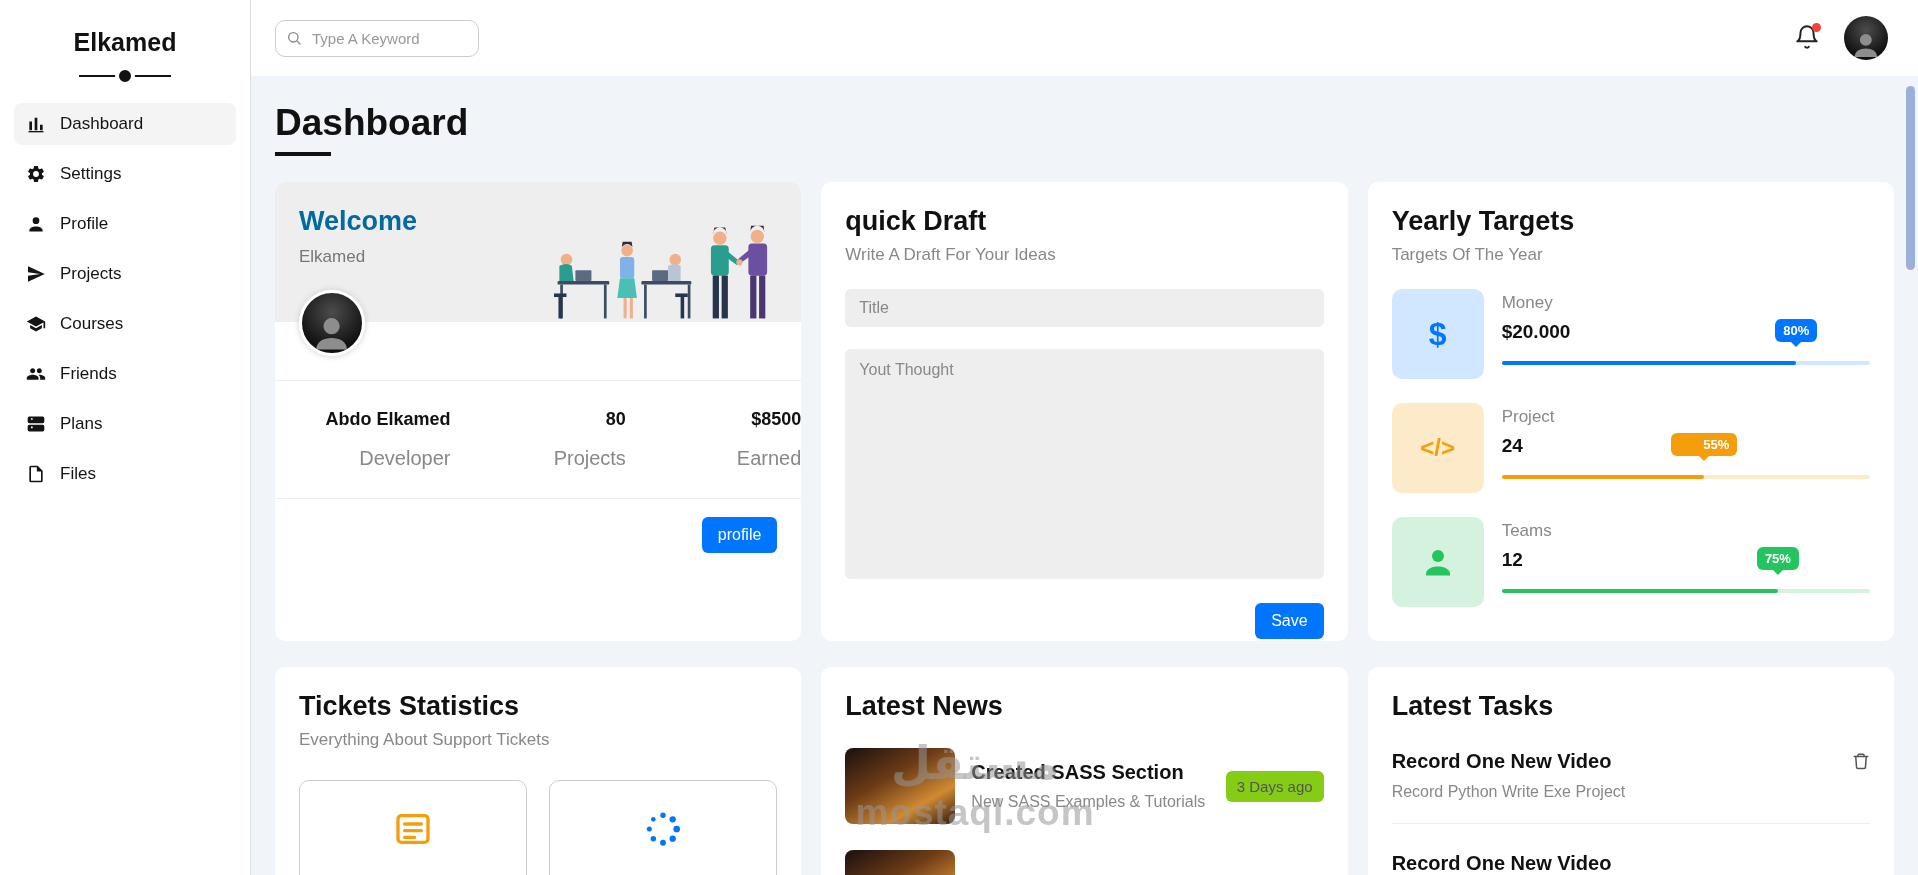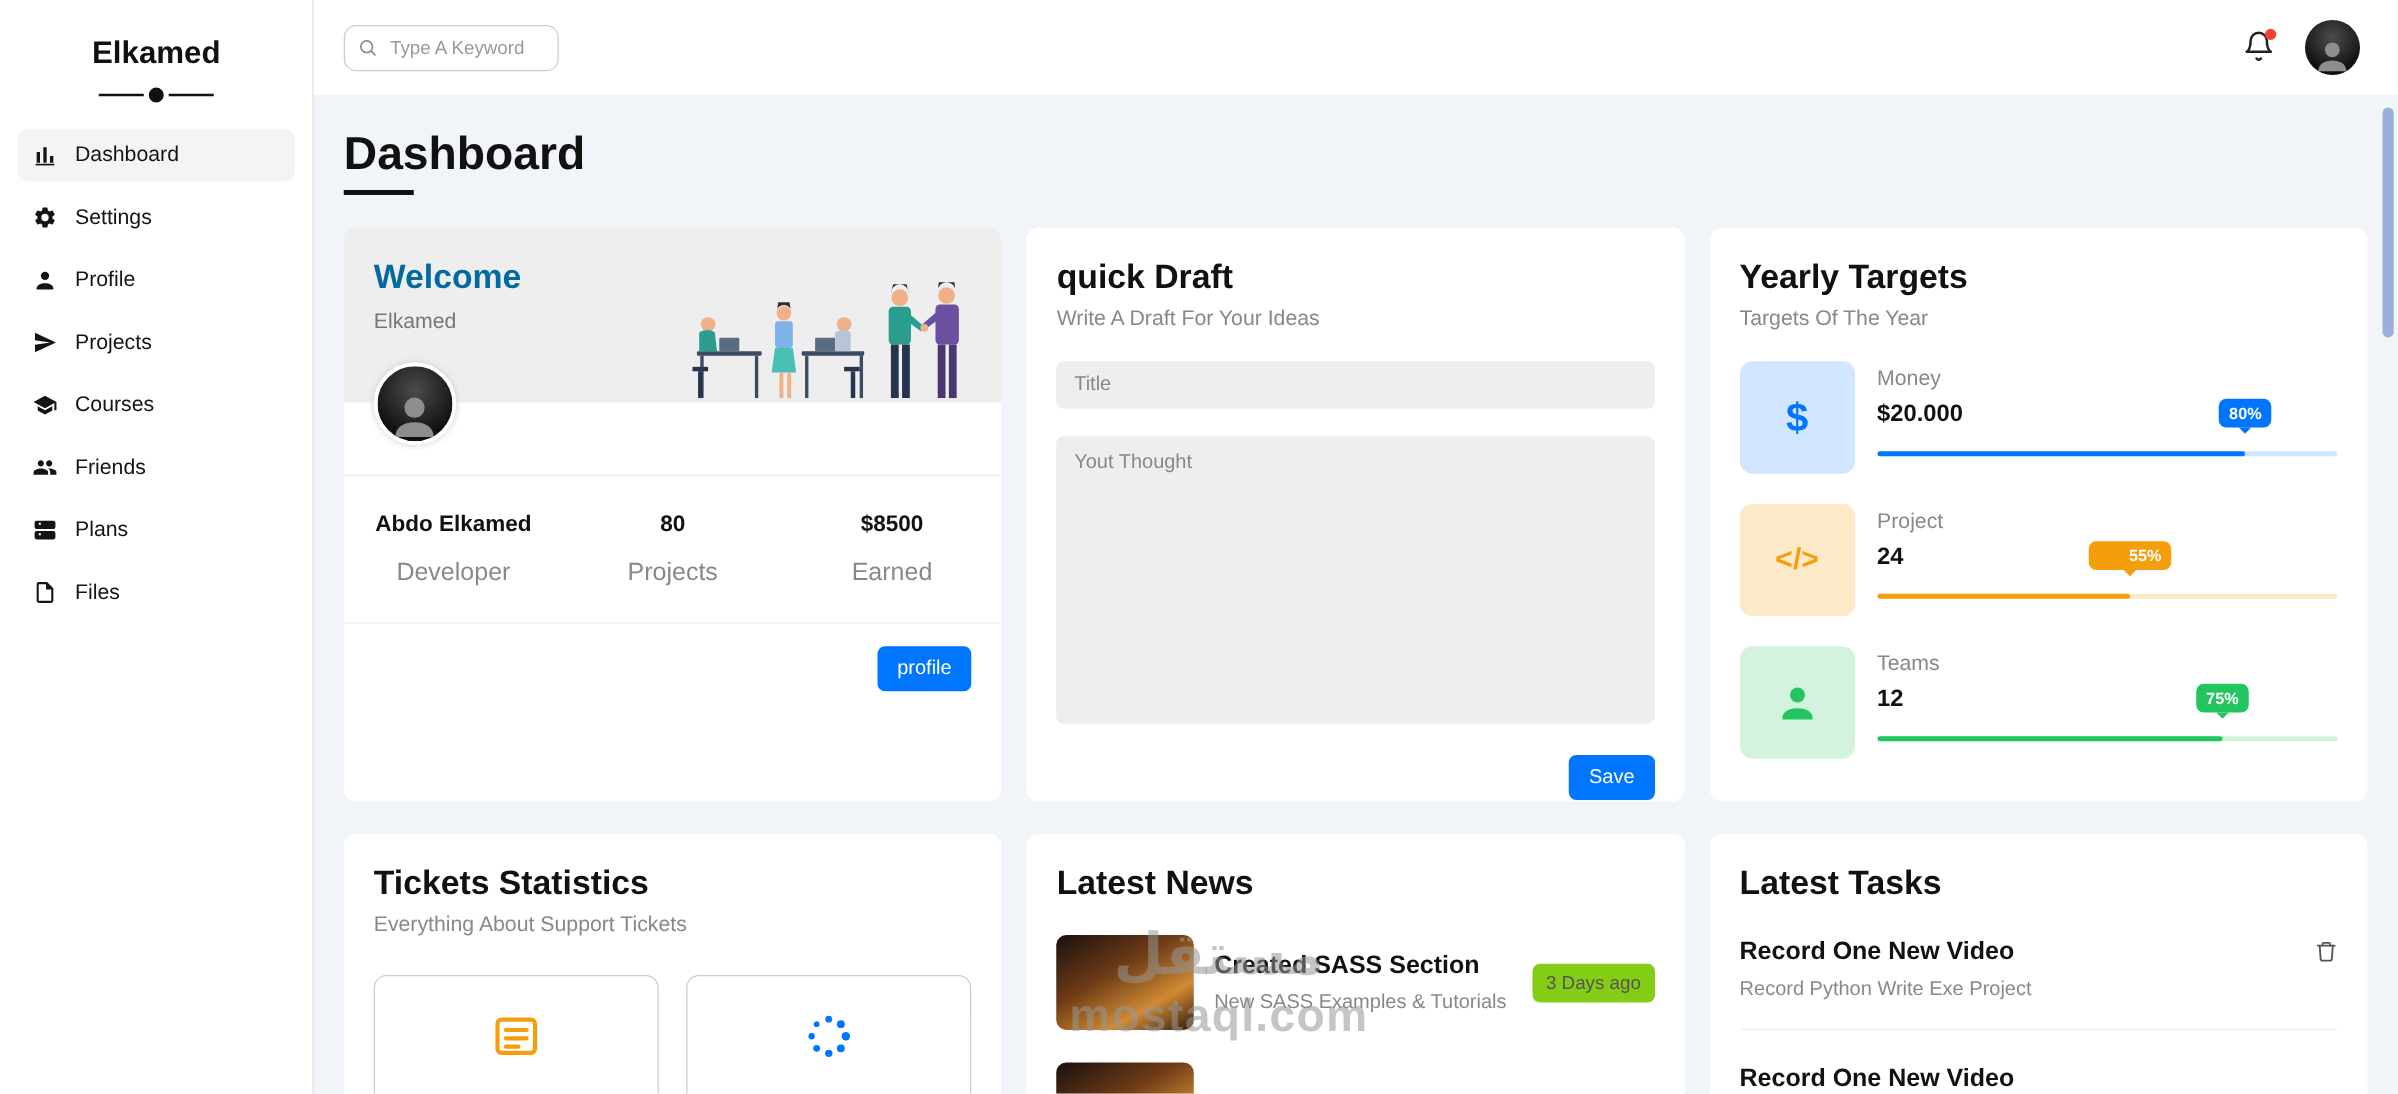--- a/index.html
+++ b/index.html
@@ -15,21 +15,21 @@
   .nav{list-style:none;}
   .nav-item{display:flex;align-items:center;gap:14px;padding:11px 12px;border-radius:8px;margin-bottom:8px;cursor:pointer;color:#141414;}
   .nav-item.active{background:#f4f4f4;}
   .nav-item svg{width:20px;height:20px;flex-shrink:0;}
   .nav-label{font-size:17px;font-weight:500;}
 
   
   .content{flex:1;display:flex;flex-direction:column;min-width:0;}
   .topbar{height:76px;min-height:76px;background:#fff;display:flex;align-items:center;justify-content:space-between;padding:0 30px 0 24px;}
   .search{position:relative;display:flex;align-items:center;}
-  .search input{width:172px;height:37px;border:1px solid #ccc;border-radius:10px;padding:0 12px 0 36px;font-size:15px;color:#333;outline:none;background:#fff;}
+  .search input{width:204px;height:37px;border:1px solid #ccc;border-radius:10px;padding:0 12px 0 36px;font-size:15px;color:#333;outline:none;background:#fff;}
   .search input::placeholder{color:#999;}
   .search .search-ico{position:absolute;left:11px;width:16px;height:16px;color:#888;display:flex;}
   .topbar-right{display:flex;align-items:center;gap:22px;}
   .bell-btn{position:relative;background:none;border:none;cursor:pointer;width:30px;height:30px;color:#222;}
   .bell-btn svg{width:26px;height:26px;}
   .bell-dot{position:absolute;top:0;right:1px;width:9px;height:9px;border-radius:50%;background:#f44336;}
   .avatar{border-radius:50%;background:radial-gradient(circle at 50% 32%,#4c4c4c,#101010 72%);overflow:hidden;display:flex;align-items:flex-end;justify-content:center;flex-shrink:0;}
   .avatar svg{width:72%;height:72%;color:#8d8d8d;}
   .topbar-avatar{width:44px;height:44px;cursor:pointer;}
 
@@ -45,21 +45,21 @@
   .card-title{font-size:27px;font-weight:bold;color:#111;}
   .card-sub{font-size:17px;color:#888;margin-top:8px;}
 
   
   .welcome-head{height:140px;background:#eee;border-radius:10px 10px 0 0;display:flex;justify-content:space-between;padding:24px 24px 0;overflow:hidden;}
   .welcome-title{font-size:27px;font-weight:bold;color:#0369a1;}
   .welcome-user{font-size:17px;color:#777;margin-top:10px;}
   .welcome-illu{align-self:flex-end;display:block;}
   .welcome-avatar{width:66px;height:66px;margin:-32px 0 0 24px;border:3px solid #fff;box-shadow:0 0 6px #ccc;}
   .welcome-stats{display:flex;margin-top:24px;border-top:1px solid #eee;border-bottom:1px solid #eee;padding:28px 0;}
-  .wstat{flex:1;text-align:center;}
+  .wstat{flex:1;text-align:right;}
   .wstat-val{font-size:18px;font-weight:600;color:#111;}
   .wstat-label{font-size:20px;color:#888;margin-top:17px;}
   .btn-blue{background:#0075ff;color:#fff;border:none;border-radius:6px;font-size:16px;padding:9px 16px;cursor:pointer;}
   .welcome-btn{display:block;margin:18px 24px 0 auto;}
 
   
   .qd-input{width:100%;background:#eee;border:none;border-radius:6px;height:38px;padding:0 14px;font-size:16px;margin-top:24px;outline:none;color:#333;}
   .qd-area{width:100%;background:#eee;border:none;border-radius:6px;height:230px;padding:12px 14px;font-size:16px;margin-top:22px;resize:none;outline:none;color:#333;}
   .qd-input::placeholder,.qd-area::placeholder{color:#888;}
   .qd-save{display:block;margin:20px 0 0 auto;}

